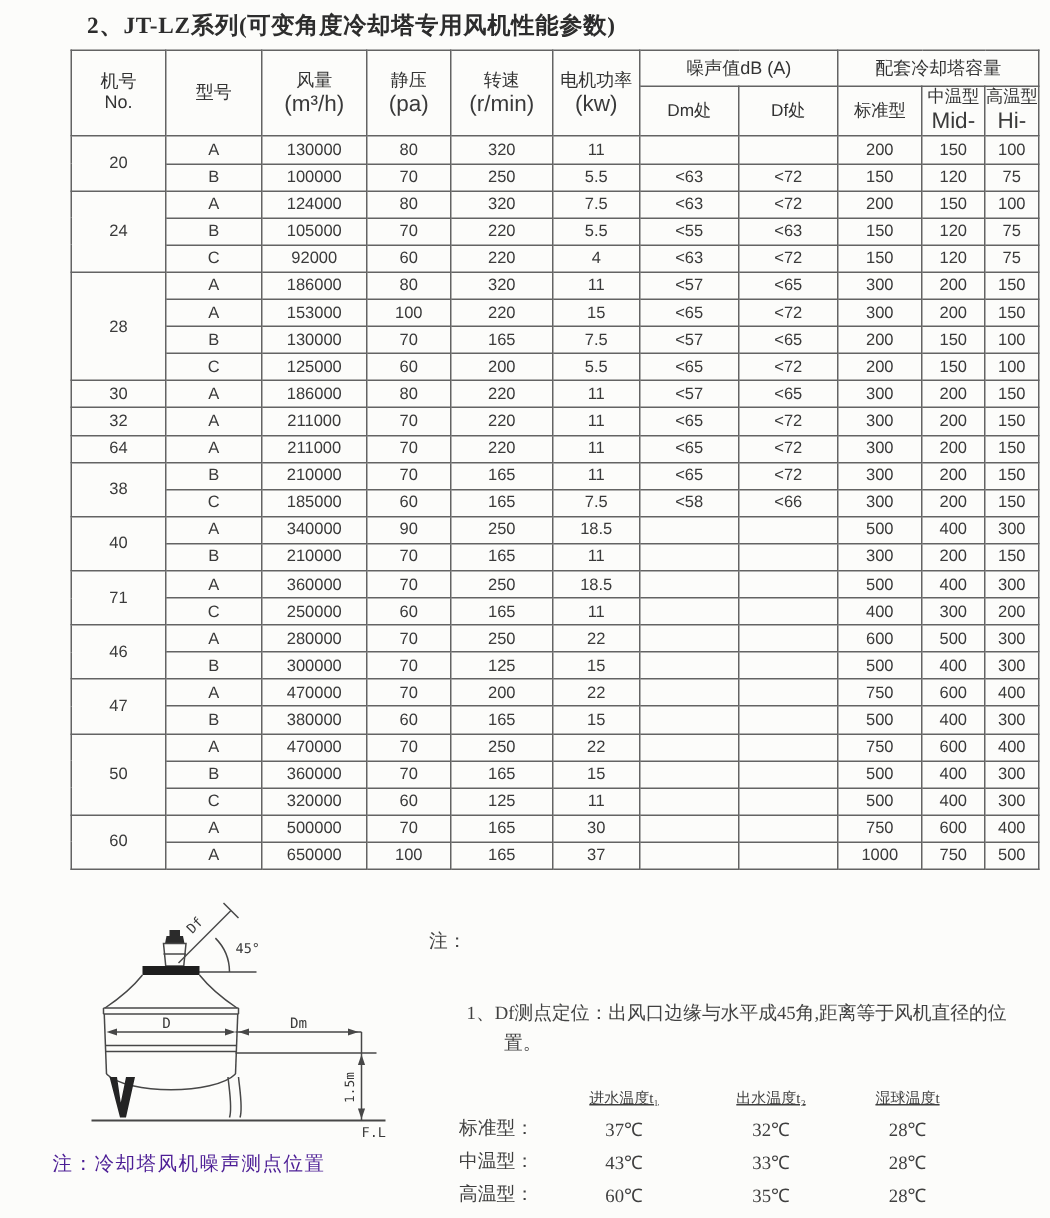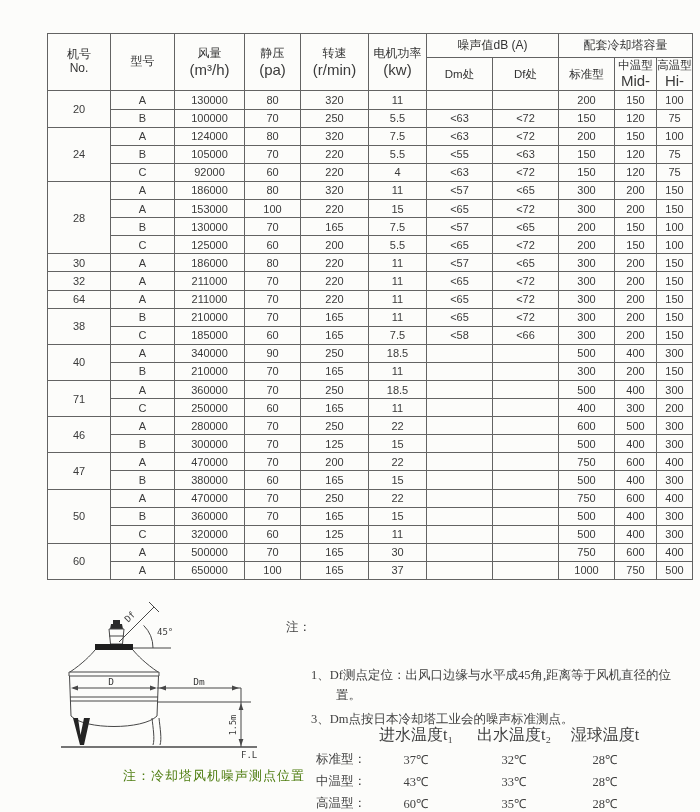--- a/index.html
+++ b/index.html
@@ -16,44 +16,45 @@
   table.spec thead th { font-weight:400; font-size:12px; color:#333; padding:1px 0; line-height:1.15; }
   table.spec thead .unit { font-size:15px; color:#3a3a3a; }
   table.spec thead tr.h1 th { height:24px; }
   table.spec thead tr.h2 th { height:28px; font-size:11.5px; }
   table.spec tbody td { font-size:11px; height:18.1px; color:#3a3a3a; padding:0 1px; }
   table.spec tbody tr.group-start td { border-top:1.8px solid #4f4f4f; }
   table.spec tbody td.no-cell { font-size:11px; }
 
   .diagram { position:absolute; left:35px; top:592px; width:270px; }
   .diagram svg { display:block; }
-  .diagram .caption { text-align:right; margin-top:3px; font-size:13px;
-                      font-family:"Liberation Serif", serif; color:#4d7c0f; letter-spacing:1px; }
+  .diagram .caption { text-align:left; margin-top:3px; font-size:13px;
+                      font-family:"Liberation Serif", serif; color:#4c1d95; letter-spacing:1px; }
 
   .notes { position:absolute; left:286px; top:617px; width:408px;
            font-family:"Liberation Serif", serif; font-size:12.5px; line-height:1.62; color:#414141; }
   .notes .row { display:flex; }
   .notes .prefix { white-space:nowrap; }
   .notes .items { flex:1;margin-top:48px; }
   .notes .note-item { padding-left:2em; text-indent:-2em; margin-bottom:3px; }
 
   .temps { position:absolute; left:296px; top:725px; width:345px;
            display:grid; grid-template-columns:70px 100px 96px 86px; row-gap:5px;
            font-family:"Liberation Serif", serif; font-size:12.5px; color:#3f3f3f; }
   .temps span { display:block; text-align:center; }
-  .temps .t-label { text-align:right;font-family:Liberation Serif, serif; }
-  .temps .t-head-cell { font-size:16px; }
+  .temps .t-label { text-align:center;font-family:Liberation Serif, serif; }
+  .temps .t-head-cell { font-size:10px;text-decoration:underline; }
 
   svg text { font-family:"DejaVu Sans Mono", monospace; fill:#3a3a3a; }
 </style>
 </head>
 <body>
 
 <div class="page">
 
+  <div class="title">2、JT-LZ系列(可变角度冷却塔专用风机性能参数)</div>
 
   <table class="spec">
     <colgroup>
       <col style="width:63px">
         <col style="width:64px">
         <col style="width:70px">
         <col style="width:56px">
       <col style="width:68px">
         <col style="width:58px">
         <col style="width:66px">
@@ -502,21 +503,20 @@
       <text x="206" y="166" font-size="9">F.L</text>
     </svg>
     <div class="caption">注：冷却塔风机噪声测点位置</div>
   </div>
 
   <div class="notes">
     <div class="row">
       <span class="prefix">注：</span>
       <div class="items">
         <div class="note-item">1、Df测点定位：出风口边缘与水平成45角,距离等于风机直径的位置。</div>
-        <div class="note-item">3、Dm点按日本冷却塔工业会的噪声标准测点。</div>
       </div>
     </div>
   </div>
 
   <div class="temps">
     <span></span>
     <span class="t-head-cell">进水温度t₁</span>
     <span class="t-head-cell">出水温度t₂</span>
     <span class="t-head-cell">湿球温度t</span>
 

